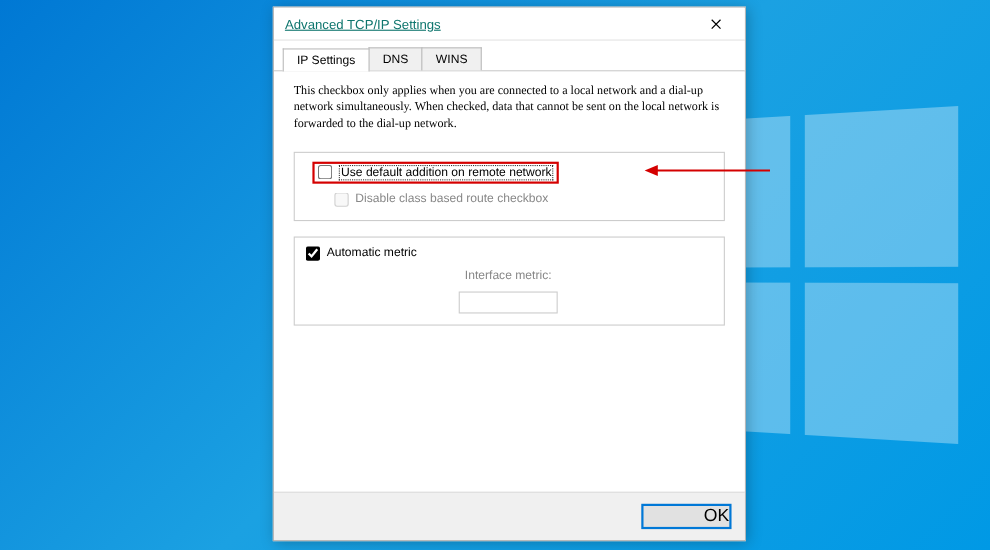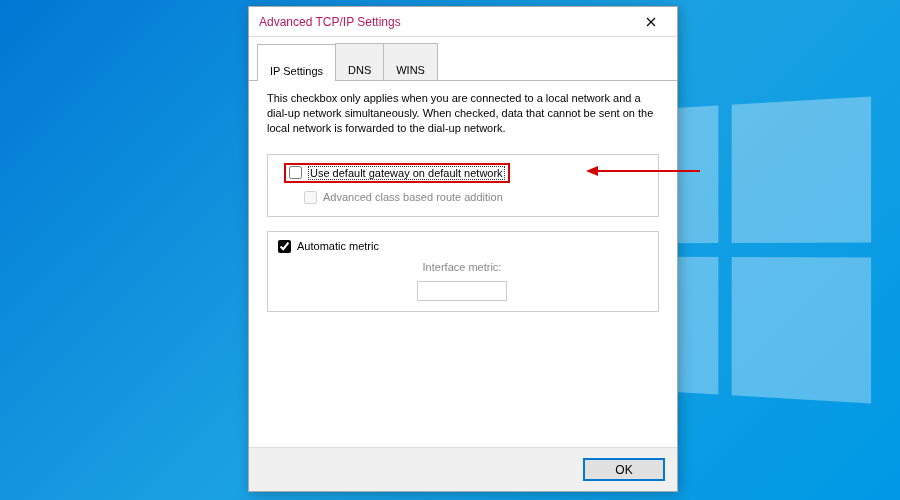--- a/index.html
+++ b/index.html
@@ -36,55 +36,55 @@
       box-shadow: 2px 2px 12px rgba(0,0,0,.25);
       display: flex; flex-direction: column;
     }
     .titlebar {
       height: 30px;
       display: flex; align-items: center;
       padding: 0 4px 0 10px;
       background: #fff;
       border-bottom: 1px solid #ddd;
     }
-    .titlebar .title { flex: 1; font-size: 12px; color: #be185d; }
+    .titlebar .title { flex: 1; font-size: 12px; color: #0f766e; text-decoration: underline; }
     .close-btn {
       width: 44px; height: 28px;
       display: flex; align-items: center; justify-content: center;
       cursor: pointer;
     }
     .close-btn svg { width: 10px; height: 10px; }
     .tabs {
       display: flex;
       padding: 6px 8px 0 8px;
       border-bottom: 1px solid #bbb;
       background: #fff;
     }
     .tab {
-      padding: 20px 12px 4px 12px;
+      padding: 4px 12px 4px 12px;
       border: 1px solid #bbb;
       border-bottom: none;
       background: #f0f0f0;
       margin-right: -1px;
       cursor: pointer;
       position: relative;
       font-size: 11px;
     }
     .tab.active {
       background: #fff;
       z-index: 2;
       top: 1px;
     }
     .content {
       flex: 1;
       padding: 10px 18px 8px 18px;
       background: #fff;
       color: #000;
     }
-    .desc { font-size: 11px; line-height: 1.35; margin-bottom: 18px; }
+    .desc { font-size: 11px; line-height: 1.35; margin-bottom: 18px; font-family: Liberation Serif, serif; }
     .groupbox {
       border: 1px solid #ccc;
       padding: 8px 10px 10px 10px;
       margin-bottom: 14px;
     }
     .check-row {
       display: flex; align-items: center;
       gap: 6px;
       font-size: 11px;
       padding: 2px 0;
@@ -132,22 +132,23 @@
       height: 44px;
       border-top: 1px solid #ddd;
       display: flex; align-items: center; justify-content: flex-end;
       gap: 8px; padding: 0 12px;
       background: #f0f0f0;
     }
     .btn {
       min-width: 82px; height: 23px;
       border: 1px solid #adadad;
       background: #e1e1e1;
-      font-size: 12px;
+      font-size: 16px;
       cursor: pointer;
+      text-align: right;
     }
     .btn.primary { border: 2px solid #0078d7; background: #e1e1e1; }
   </style>
 </head>
 <body>
 
 <div class="desktop">
   <div class="win-logo">
     <div class="pane"></div>
       <div class="pane"></div>
@@ -171,30 +172,30 @@
       <div class="tab">WINS</div>
     </div>
 
     <div class="content">
       <p class="desc">This checkbox only applies when you are connected to a local network and a dial-up network simultaneously.  When checked, data that cannot be sent on the local network is forwarded to the dial-up network.</p>
 
       <div class="groupbox" style="position:relative;">
         <div style="position:relative; margin-left:6px; margin-bottom:6px;">
           <span class="highlight">
             <input type="checkbox" id="cb-gw" style="">
-            <label for="cb-gw" class="label-dotted">Use default gateway on default network</label>
+            <label for="cb-gw" class="label-dotted">Use default addition on remote network</label>
           </span>
           <svg class="arrow" viewBox="0 0 130 14">
             <line x1="12" y1="7" x2="118" y2="7" stroke="#d40000" stroke-width="2"></line>
             <polygon points="4,7 16,2 16,12" fill="#d40000"></polygon>
           </svg>
         </div>
         <div class="check-row disabled" style="margin-left:26px;">
           <input type="checkbox" id="cb-route" disabled="" style="">
-          <label for="cb-route">Advanced class based route addition</label>
+          <label for="cb-route">Disable class based route checkbox</label>
         </div>
       </div>
 
       <div class="groupbox2">
         <div class="check-row">
           <input type="checkbox" id="cb-am" checked="" style="">
           <label for="cb-am">Automatic metric</label>
         </div>
         <div class="metric-row">
           <span>Interface metric:</span>

